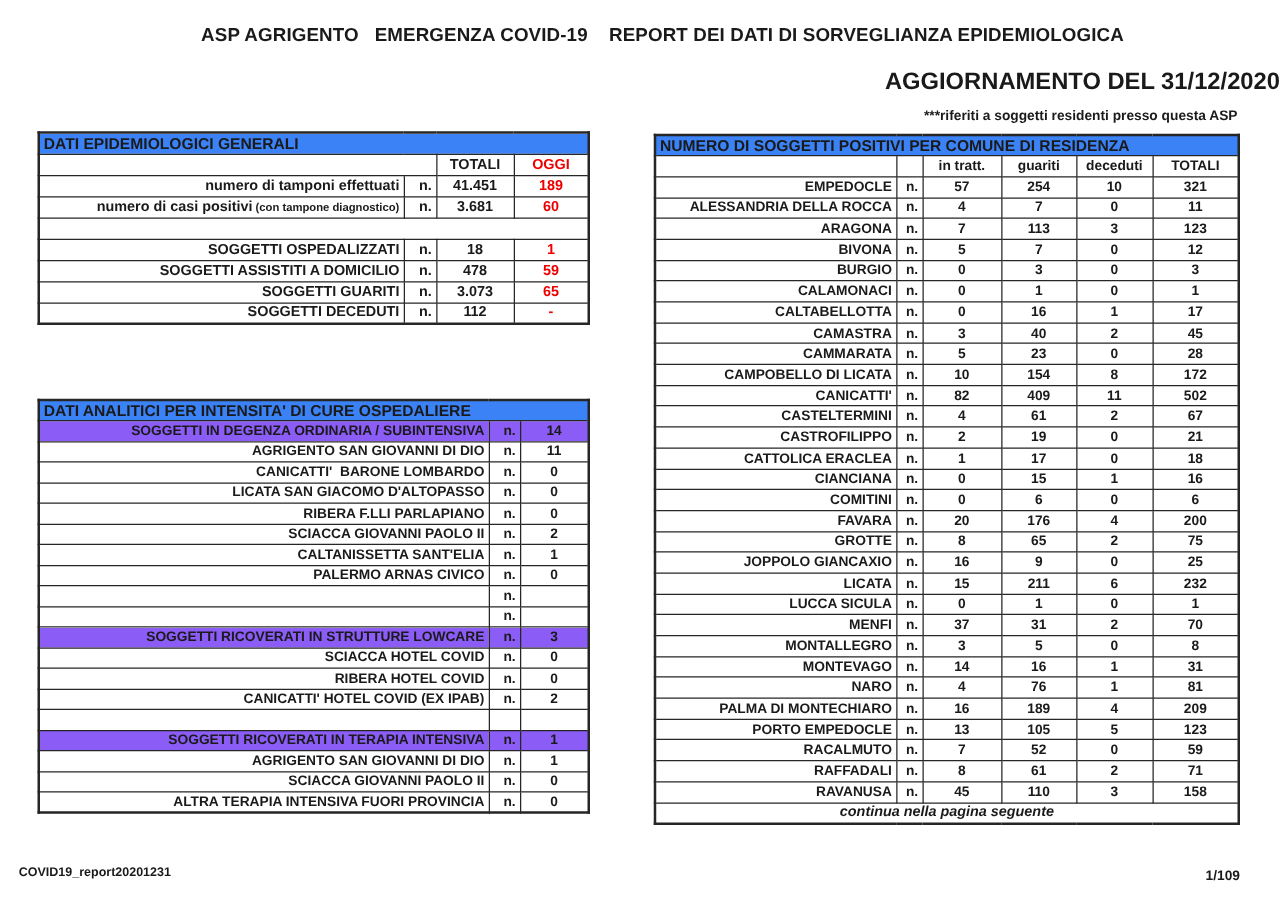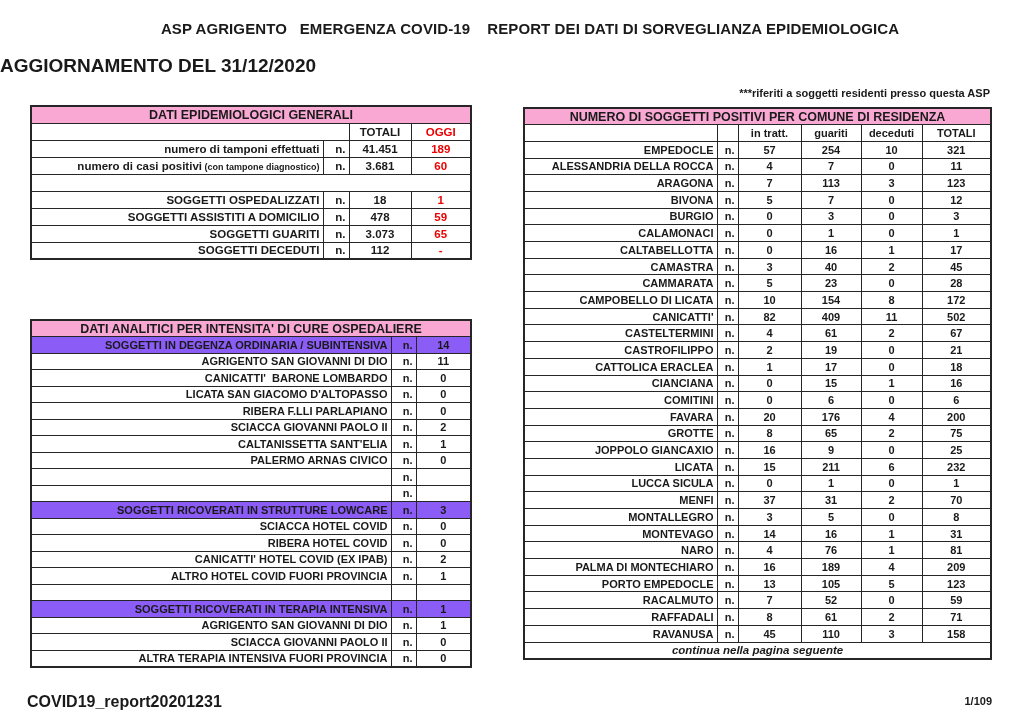--- a/index.html
+++ b/index.html
@@ -3,48 +3,48 @@
 <meta charset="utf-8">
 <style>
   * { margin:0; padding:0; box-sizing:border-box; }
   html,body { width:1024px; height:725px; background:#ffffff; }
   body { font-family:"Liberation Sans", sans-serif; color:#1a1a1a; position:relative; overflow:hidden; }
 
   .page { position:absolute; inset:0; }
 
   .title { position:absolute; top:20px; left:0; width:100%; text-align:center;
            font-size:15px; font-weight:bold; white-space:pre; letter-spacing:0.1px;padding-left:36px; }
-  .subtitle { position:absolute; top:55px; left:0; width:100%; text-align:left;
+  .subtitle { position:absolute; top:55px; left:0; width:100%; text-align:right;
               font-size:19px; font-weight:bold; }
   .note { position:absolute; top:87px; right:34px; font-size:11px; font-weight:bold; }
 
   table.tbl { position:absolute; border-collapse:collapse; table-layout:fixed;
               background:#fff; border:2px solid #262626; }
   .tbl td { border:1px solid #262626; font-weight:bold; padding:0 3px;
             white-space:pre; overflow:hidden; vertical-align:middle; }
 
   .t1 { left:30px;  top:105px; width:440px; }
   .t2 { left:30px;  top:319px; width:440px; }
   .t3 { left:523px; top:107px; width:467px; }
 
   .t1 td { height:17px;  font-size:11.5px; }
   .t2 td { height:16.5px; font-size:11px;  }
   .t3 td { height:16.7px; font-size:11px;  }
 
-  .ttl { background:#f9a8d4; font-size:12.5px !important; text-align:center; }
+  .ttl { background:#3b82f6; font-size:12.5px !important; text-align:left; }
   .ch  { text-align:center; }
   .lbl { text-align:right; }
   .n   { text-align:right; padding-right:2px; }
   .val { text-align:center; }
   .red { color:#ee0000; }
   .small { font-size:9px; }
   .summary td { background:#8b5cf6; }
   .cont { text-align:center; font-style:italic; font-size:11.5px !important; }
 
-  .footer-left  { position:absolute; left:27px;  top:693px; font-size:16px; font-weight:bold; }
+  .footer-left  { position:absolute; left:15px;  top:693px; font-size:10px; font-weight:bold; }
   .footer-right { position:absolute; right:32px; top:695px; font-size:11px; font-weight:bold; }
 </style>
 </head>
 <body>
 
 <div class="page">
 
   <div class="title">ASP AGRIGENTO   EMERGENZA COVID-19    REPORT DEI DATI DI SORVEGLIANZA EPIDEMIOLOGICA</div>
   <div class="subtitle">AGGIORNAMENTO DEL 31/12/2020</div>
   <div class="note">***riferiti a soggetti residenti presso questa ASP</div>
@@ -183,25 +183,20 @@
         </tr>
         <tr>
           <td class="lbl">RIBERA HOTEL COVID</td>
           <td class="n">n.</td>
           <td class="val">0</td>
         </tr>
         <tr>
           <td class="lbl">CANICATTI' HOTEL COVID (EX IPAB)</td>
           <td class="n">n.</td>
           <td class="val">2</td>
-        </tr>
-        <tr>
-          <td class="lbl">ALTRO HOTEL COVID FUORI PROVINCIA</td>
-          <td class="n">n.</td>
-          <td class="val">1</td>
         </tr>
         <tr>
           <td class="lbl"></td>
           <td class="n"></td>
           <td class="val"></td>
         </tr>
         <tr class="summary">
           <td class="lbl">SOGGETTI RICOVERATI IN TERAPIA INTENSIVA</td>
           <td class="n">n.</td>
           <td class="val">1</td>

